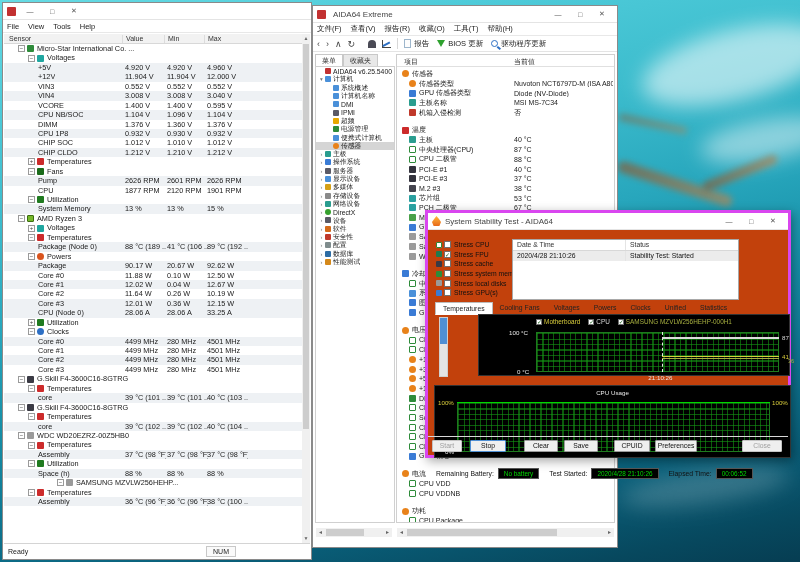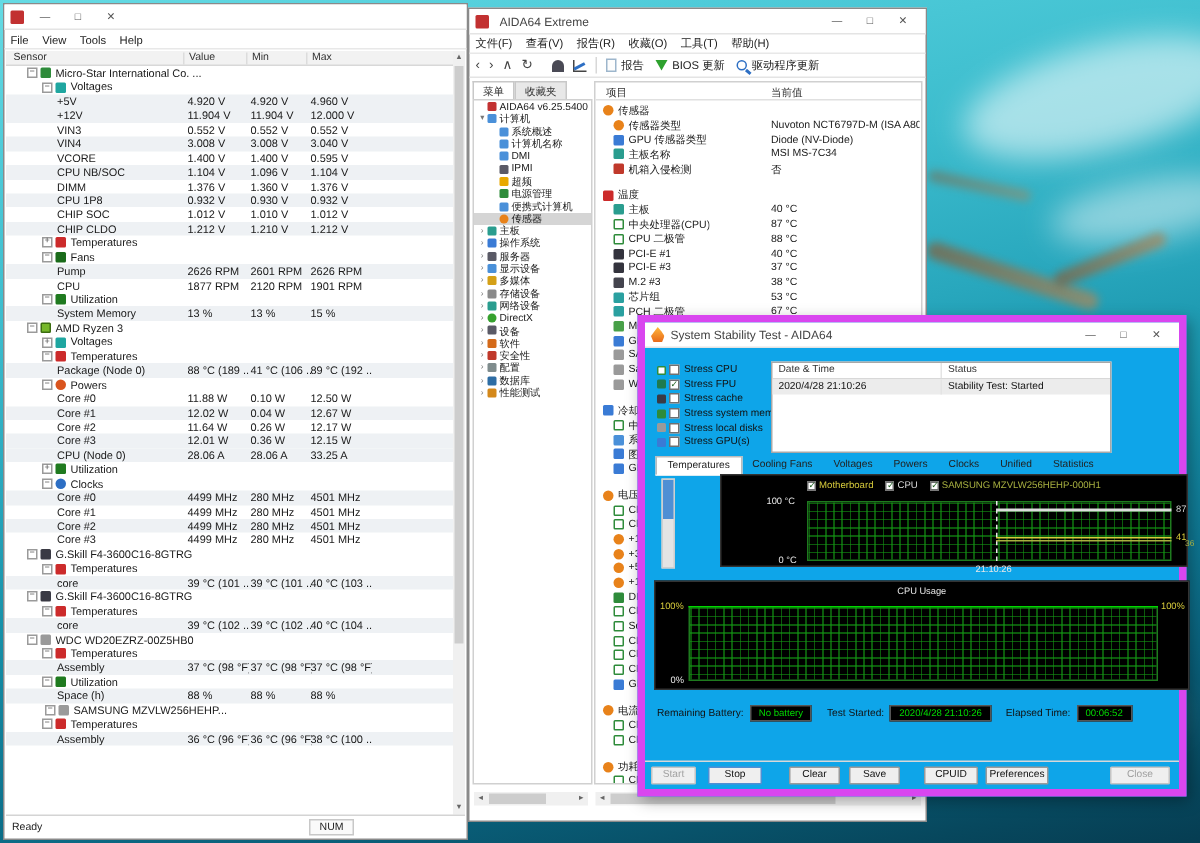--- a/index.html
+++ b/index.html
@@ -112,21 +112,21 @@
   #aida-phead span{position:absolute;top:2px;}
   .prow{height:9.7px;display:flex;align-items:center;font-size:7px;color:#1a1a1a;white-space:nowrap;position:relative;padding-left:5px;}
   .prow .val{position:absolute;left:117px;overflow:hidden;right:1px;}
   .prow.sect{margin-top:8px;}
   .prow.sect:first-child{margin-top:2px;}
   .hsb{position:absolute;bottom:10px;height:9px;background:#f0f0f0;}
   .hsb .thumb{position:absolute;top:1px;bottom:1px;background:#cdcdcd;}
   .hsb .arr{position:absolute;top:0;bottom:0;width:9px;font-size:5px;color:#666;text-align:center;line-height:9px;}
 
   
-  #sst{left:425px;top:210px;width:366px;height:321px;background:#0ea5e9;border:5px solid #d946ef;box-shadow:2px 3px 10px rgba(0,0,0,.35);}
+  #sst{left:425px;top:210px;width:366px;height:248px;background:#c2410c;border:3px solid #d946ef;box-shadow:2px 3px 10px rgba(0,0,0,.35);}
   #sst .tbar{background:#fff;}
   .flame{width:9px;height:10px;background:linear-gradient(180deg,#ffb73c,#e86a1a);clip-path:polygon(50% 0,78% 30%,100% 60%,82% 100%,18% 100%,0 60%,26% 28%);}
   #stress{position:absolute;left:8px;top:27px;width:92px;}
   .srow{height:9.6px;display:flex;align-items:center;font-size:6.8px;color:#111;white-space:nowrap;}
   .srow .ic{width:6px;height:6px;margin-right:2px;}
   .cb{width:7px;height:7px;border:1px solid #707070;background:#fff;margin-right:3px;flex:none;font-size:6px;line-height:6px;color:#1a5e1a;text-align:center;}
   #sst-table{position:absolute;left:84px;top:26px;width:227px;height:61px;border:1px solid #a8a8a8;background:#fff;font-size:6.8px;}
   #sst-table .th{display:flex;height:11px;border-bottom:1px solid #d8d8d8;color:#333;}
   #sst-table .th div{padding:1px 4px;}
   #sst-table .tr{display:flex;height:10px;background:#ececec;color:#111;}
@@ -322,37 +322,43 @@
         <span class="hwlabel">Package (Node 0)</span>
         <span class="cellv c1">88 °C  (189 ...</span>
         <span class="cellv c2">41 °C  (106 ...</span>
         <span class="cellv c3">89 °C  (192 ...</span>
       </div>
       <div class="hwrow" style="padding-left: 24px;">
         <span class="exp">−</span>
         <span class="ic ic-power"></span>
         <span class="hwlabel">Powers</span>
       </div>
+      <div class="hwrow stripe" style="padding-left: 34px;">
+        <span class="hwlabel">Package</span>
+        <span class="cellv c1">90.17 W</span>
+        <span class="cellv c2">20.67 W</span>
+        <span class="cellv c3">92.62 W</span>
+      </div>
       <div class="hwrow" style="padding-left: 34px;">
         <span class="hwlabel">Core #0</span>
         <span class="cellv c1">11.88 W</span>
         <span class="cellv c2">0.10 W</span>
         <span class="cellv c3">12.50 W</span>
       </div>
       <div class="hwrow stripe" style="padding-left: 34px;">
         <span class="hwlabel">Core #1</span>
         <span class="cellv c1">12.02 W</span>
         <span class="cellv c2">0.04 W</span>
         <span class="cellv c3">12.67 W</span>
       </div>
       <div class="hwrow" style="padding-left: 34px;">
         <span class="hwlabel">Core #2</span>
         <span class="cellv c1">11.64 W</span>
         <span class="cellv c2">0.26 W</span>
-        <span class="cellv c3">12.17 W</span>
+        <span class="cellv c3">10.19 W</span>
       </div>
       <div class="hwrow stripe" style="padding-left: 34px;">
         <span class="hwlabel">Core #3</span>
         <span class="cellv c1">12.01 W</span>
         <span class="cellv c2">0.36 W</span>
         <span class="cellv c3">12.15 W</span>
       </div>
       <div class="hwrow stripe" style="padding-left: 34px;">
         <span class="hwlabel">CPU (Node 0)</span>
         <span class="cellv c1">28.06 A</span>
@@ -445,21 +451,21 @@
         <span class="exp">−</span>
         <span class="ic ic-util"></span>
         <span class="hwlabel">Utilization</span>
       </div>
       <div class="hwrow stripe" style="padding-left: 34px;">
         <span class="hwlabel">Space (h)</span>
         <span class="cellv c1">88 %</span>
         <span class="cellv c2">88 %</span>
         <span class="cellv c3">88 %</span>
       </div>
-      <div class="hwrow" style="padding-left: 26px;">
+      <div class="hwrow" style="padding-left: 6px; margin-left: 47px;">
         <span class="exp">−</span>
         <span class="ic ic-disk"></span>
         <span class="hwlabel">SAMSUNG MZVLW256HEHP...</span>
       </div>
       <div class="hwrow" style="padding-left: 24px;">
         <span class="exp">−</span>
         <span class="ic ic-temp"></span>
         <span class="hwlabel">Temperatures</span>
       </div>
       <div class="hwrow stripe" style="padding-left: 34px;">

